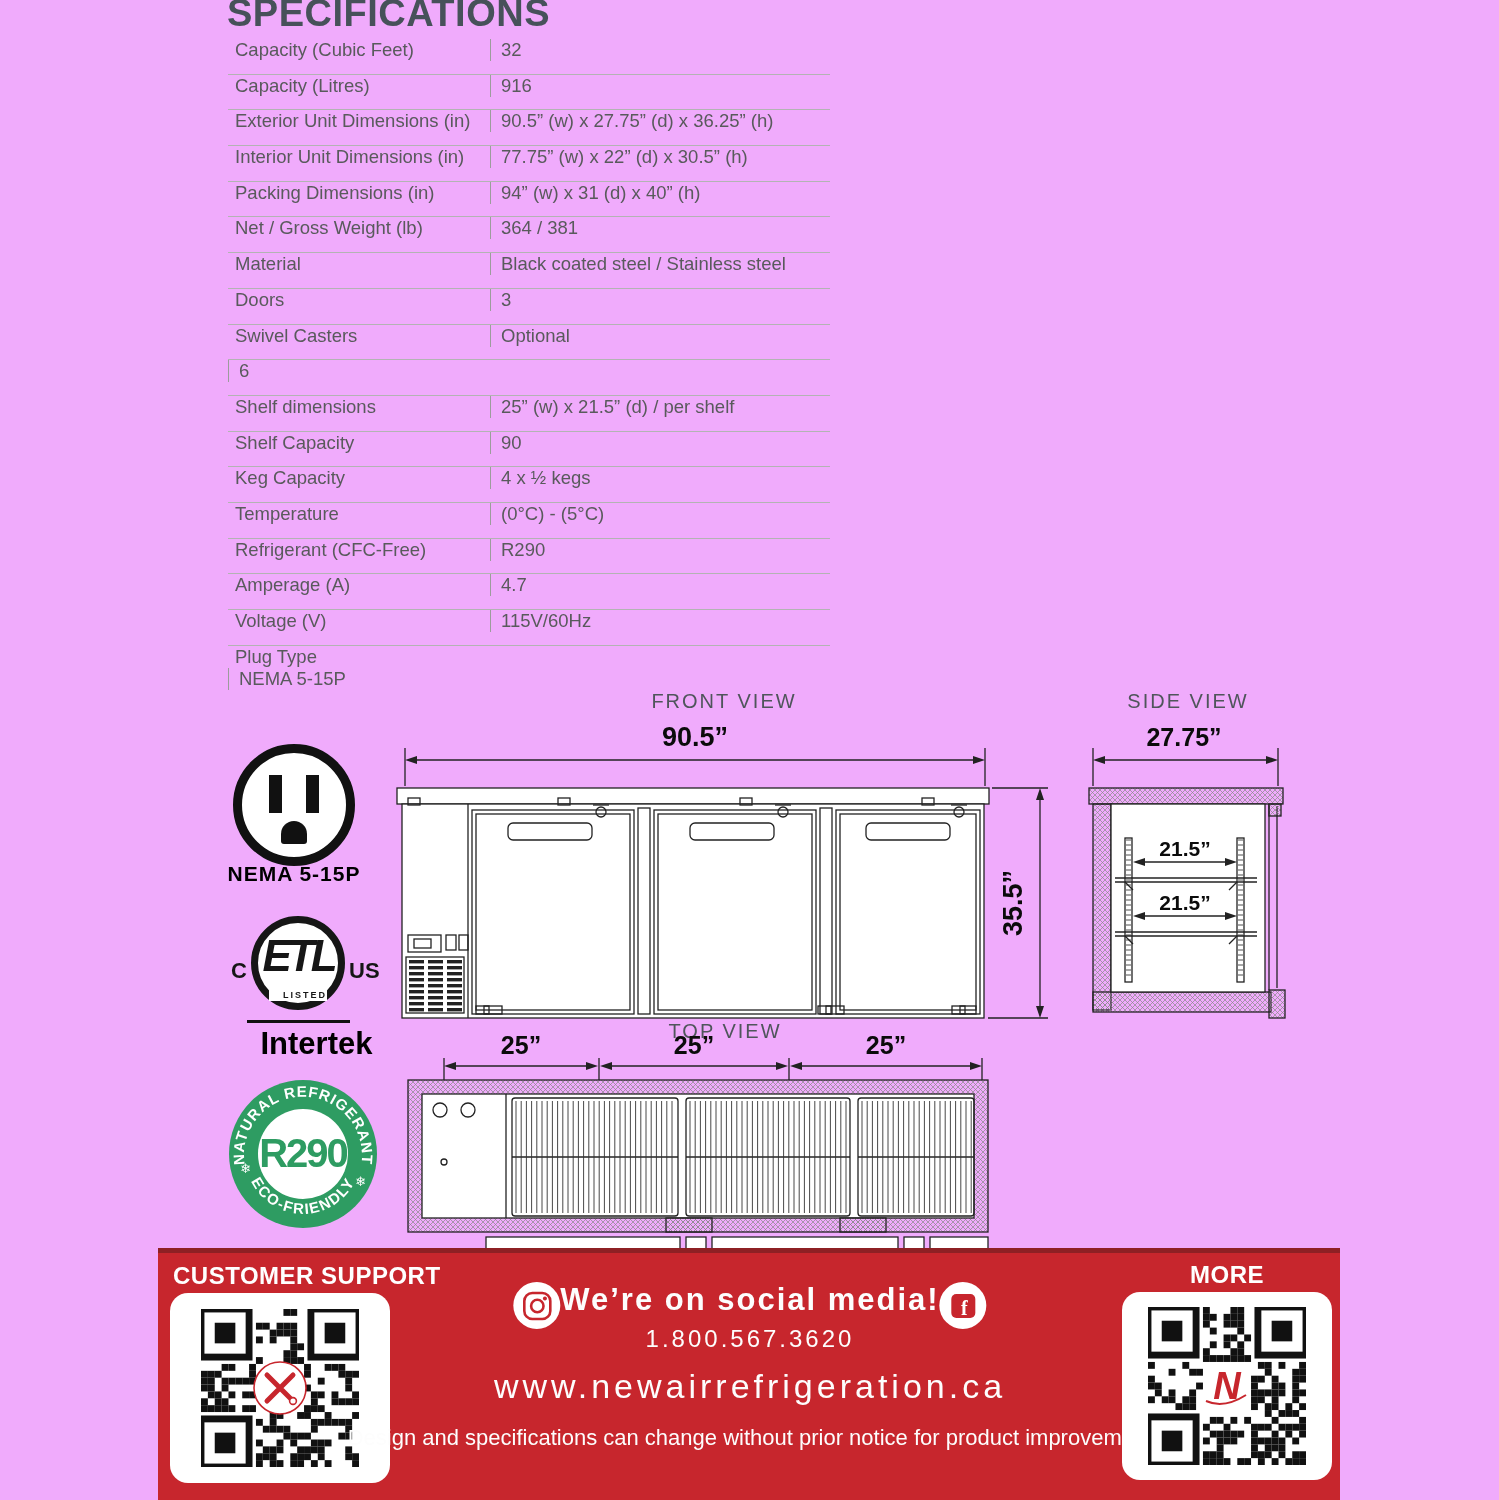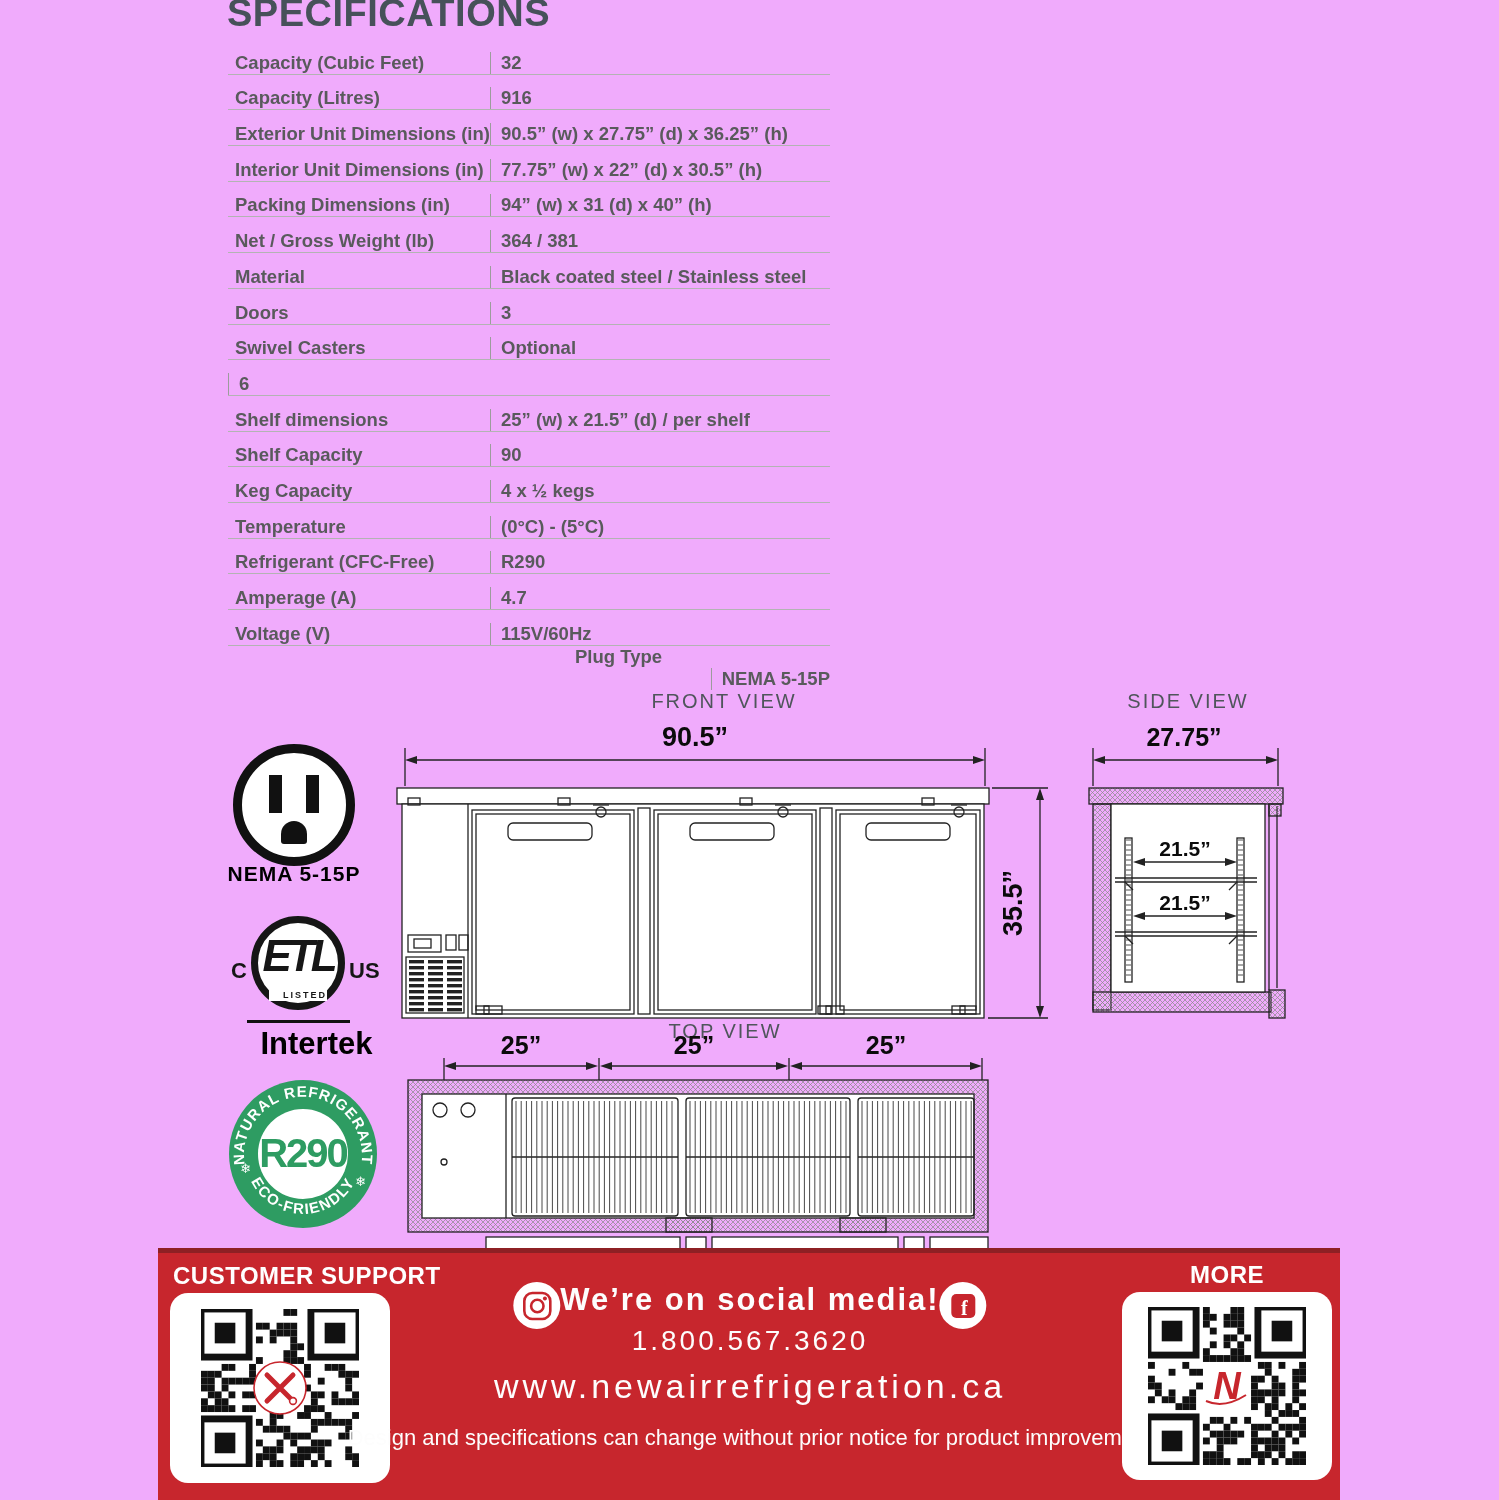--- a/index.html
+++ b/index.html
@@ -3,21 +3,21 @@
 <meta charset="utf-8">
 <style>
   html,body{margin:0;padding:0;background:#fff;}
   #page{position:relative;width:1499px;height:1500px;background:#f0abfc;overflow:hidden;
         font-family:"Liberation Sans",sans-serif;}
   
   #spec-title{position:absolute;left:227px;top:-8px;font-size:38px;font-weight:bold;
               color:#47515a;letter-spacing:.5px;}
   
   #spec-table{position:absolute;left:228px;top:39px;width:602px;}
-  .spec-row{display:flex;align-items:flex-end;height:34.7px;border-bottom:1px solid #b3b3b3;font-weight:bold;}
+  .spec-row{display:flex;align-items:flex-start;height:34.7px;border-bottom:1px solid #b3b3b3;}
   .spec-row:last-child{border-bottom:none;flex-direction:column;}
   .spec-label{width:255px;padding-left:7px;display:flex;align-items:center;
               color:#595a5c;font-size:18.5px;}
   .spec-value{flex:1;border-left:1px solid #9c9c9c;padding-left:10px;display:flex;
               align-items:center;color:#595a5c;font-size:18.5px;}
   
   #nema-plug{position:absolute;left:233px;top:744px;width:122px;height:122px;
              border:9px solid #111;border-radius:50%;background:#fff;box-sizing:border-box;}
   .nema-slot{position:absolute;width:13px;height:38px;background:#111;top:22px;}
   .nema-slot.left{left:27px;}
@@ -47,21 +47,21 @@
   #cs-title{position:absolute;left:15px;top:14px;font-size:24px;font-weight:bold;color:#fff;letter-spacing:.5px;}
   .qr-box{position:absolute;background:#fff;border-radius:18px;display:flex;align-items:center;justify-content:center;}
   #support-qr-box{left:12px;top:45px;width:220px;height:190px;}
   #products-qr-box{left:964px;top:44px;width:210px;height:188px;}
   #mp-title{position:absolute;left:964px;top:13px;width:210px;text-align:center;font-size:24px;
             font-weight:bold;color:#fff;letter-spacing:.5px;}
   #social-row{position:absolute;left:592px;top:34px;transform:translateX(-50%);
               display:flex;align-items:flex-start;white-space:nowrap;}
   #social-text{font-size:31px;font-weight:bold;color:#fdfdfd;letter-spacing:2px;}
   #phone{position:absolute;left:592px;top:77px;transform:translateX(-50%);
-         font-size:28px;color:#fdfdfd;letter-spacing:3px;}
+         font-size:24px;color:#fdfdfd;letter-spacing:3px;}
   #website{position:absolute;left:592px;top:119px;transform:translateX(-50%);
            font-size:34px;color:#fdfdfd;letter-spacing:4px;}
   #disclaimer{position:absolute;left:592px;top:177px;transform:translateX(-50%);
               font-size:22px;color:#fdfdfd;white-space:nowrap;}
   .soc-circle{width:47px;height:47px;border-radius:50%;background:#fff;display:flex;
               align-items:center;justify-content:center;}
 </style>
 </head>
 <body>
 

